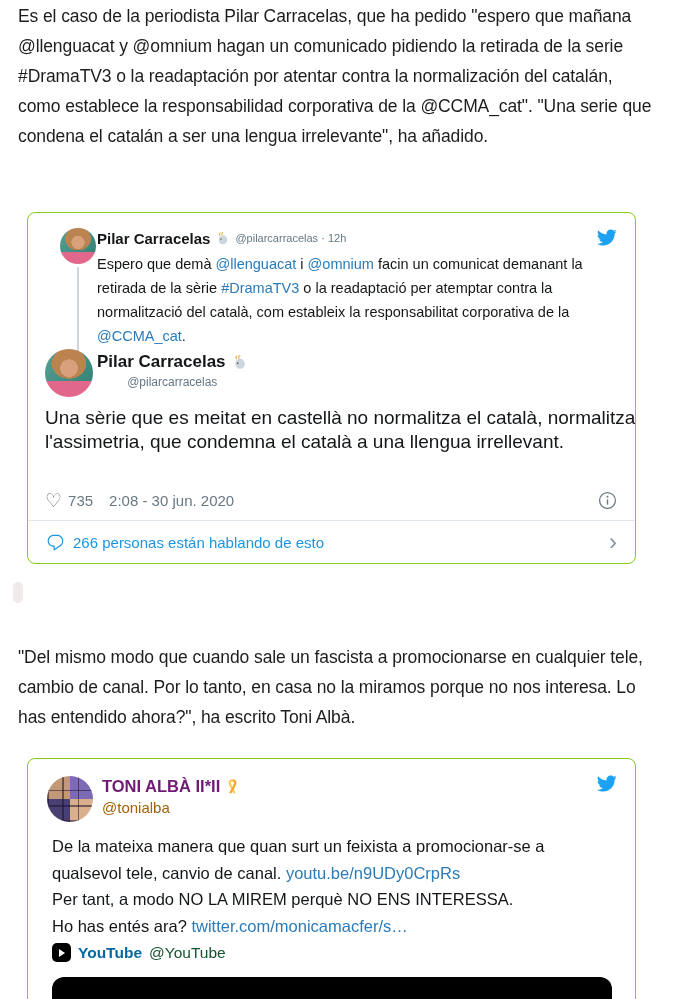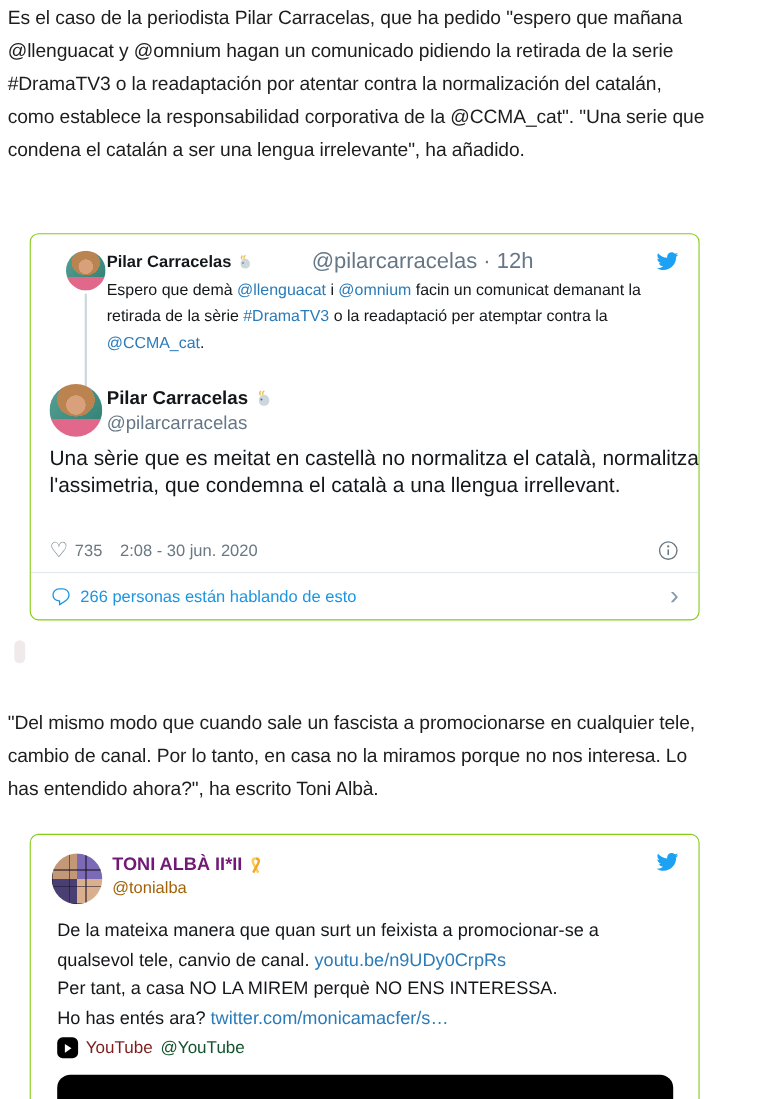--- a/index.html
+++ b/index.html
@@ -2,21 +2,21 @@
 <html><head>
 <meta charset="utf-8">
 <style>
   html,body{margin:0;padding:0;}
   body{
     width:700px;height:999px;position:relative;background:#ffffff;
     font-family:"Liberation Sans", sans-serif;overflow:hidden;
     -webkit-font-smoothing:antialiased;
   }
   
-  .para{position:absolute;left:7px;color:#1d1d1d;font-size:17.5px;letter-spacing:-0.1px;}
+  .para{position:absolute;left:18px;color:#1d1d1d;font-size:17.5px;letter-spacing:-0.1px;}
   .para .pline{line-height:30px;white-space:nowrap;}
   #para1{top:1px;}
   #para2{top:642px;}
   
   .tweet-card{
     position:absolute;left:27px;width:609px;background:#fff;
     border:1px solid #84cc16;border-radius:8px;overflow:hidden;box-sizing:border-box;
   }
   #card1{top:212px;height:352px;}
   #card2{top:758px;height:260px;}
@@ -38,21 +38,21 @@
   .tw-header{position:absolute;display:flex;align-items:center;gap:5px;white-space:nowrap;}
   .tw-name{font-weight:bold;color:#14171a;}
   .tw-meta{color:#657786;}
   .bird{position:absolute;right:18px;top:14px;width:21px;height:21px;}
   .tw-text{position:absolute;color:#14171a;}
   .tw-text .tline{white-space:nowrap;}
   .lnk{color:#2b7bb9;text-decoration:none;cursor:pointer;}
   #ptext{left:69px;top:39px;font-size:14.5px;line-height:24px;width:530px;}
   #name2{left:69px;top:139px;}
   #name2 .n{font-size:17px;font-weight:bold;color:#14171a;display:flex;align-items:center;gap:5px;}
-  #name2 .h{font-size:17px;color:#657786;margin-top:3px;}
+  #name2 .h{font-size:12px;color:#657786;margin-top:3px;text-align:center;}
   #rtext{left:17px;top:193px;font-size:19px;line-height:24px;width:578px;}
   .stats{position:absolute;left:17px;top:278px;display:flex;align-items:center;color:#697882;font-size:15px;}
   .stats .heart{font-size:19px;line-height:1;margin-right:6px;}
   .stats .likes{margin-right:16px;}
   .info-icon{position:absolute;right:18px;top:278px;width:19px;height:19px;}
   .card-footer{
     position:absolute;left:0;right:0;bottom:0;height:43px;border-top:1px solid #e1e8ed;
     display:flex;align-items:center;padding:0 18px;box-sizing:border-box;
   }
   .card-footer .ftext{color:#1b95e0;font-size:15px;margin-left:8px;}
@@ -60,21 +60,21 @@
   
   .pill{position:absolute;left:13px;top:582px;width:10px;height:21px;border-radius:5px;background:#f0eaea;}
   
   #header2{left:74px;top:18px;display:block;}
   #header2 .n{font-size:16.5px;font-weight:bold;color:#701a75;display:flex;align-items:flex-end;gap:5px;}
   #header2 .h{font-size:15px;color:#a16207;margin-top:3px;}
   #ttext{left:24px;top:74px;font-size:16.5px;line-height:26.5px;width:565px;}
   .yt-row{position:absolute;left:24px;top:184px;display:flex;align-items:center;gap:7px;font-size:15.5px;}
   .yt-icon{width:19px;height:19px;background:#000;border-radius:5px;display:flex;align-items:center;justify-content:center;}
   .yt-icon .tri{width:0;height:0;border-left:6px solid #fff;border-top:4px solid rgba(0,0,0,0);border-bottom:4px solid rgba(0,0,0,0);margin-left:1px;}
-  .yt-name{font-weight:normal;color:#7f1d1d;}
+  .yt-name{font-weight:bold;color:#0369a1;}
   .yt-handle{color:#14532d;}
   .video{position:absolute;left:24px;top:218px;width:560px;height:80px;background:#000;border-radius:12px 12px 0 0;}
 </style>
 </head>
 <body>
 
 <div class="para" id="para1">
   <div class="pline">Es el caso de la periodista Pilar Carracelas, que ha pedido "espero que mañana</div>
   <div class="pline">@llenguacat y @omnium hagan un comunicado pidiendo la retirada de la serie</div>
   <div class="pline">#DramaTV3 o la readaptación por atentar contra la normalización del catalán,</div>
@@ -87,30 +87,31 @@
   <div class="thread-line"></div>
 
   <div class="tw-header" style="left:69px;top:15px;height:20px;">
     <span class="tw-name" style="font-size:15px;">Pilar Carracelas</span>
     <svg width="15" height="15" viewBox="0 0 16 16">
         <path d="M4 9.5c0-3 2-5 4.5-5s4.5 2 4.5 5-2 4.5-4.5 4.5S4 12.5 4 9.5z" fill="#ccd6dd"></path>
         <path d="M5.5 5C4.3 3.8 4.6 2.2 6 1.6" stroke="#e8c36a" stroke-width="1.4" fill="none"></path>
         <path d="M7.5 4.6C6.9 3.2 7.4 1.9 8.8 1.4" stroke="#e8c36a" stroke-width="1.4" fill="none"></path>
         <circle cx="6.3" cy="8.6" r="0.8" fill="#55606a"></circle>
       </svg>
-    <span class="tw-meta" style="font-size:20px;margin-left:48px;">@pilarcarracelas · 12h</span>
+    <span class="tw-meta" style="font-size:11px;">@pilarcarracelas · 12h</span>
   </div>
 
   <svg class="bird" viewBox="0 0 24 24">
       <path fill="#1da1f2" d="M23.643 4.937c-.835.37-1.732.62-2.675.733.962-.576 1.7-1.49 2.048-2.578-.9.534-1.897.922-2.958 1.13-.85-.904-2.06-1.47-3.4-1.47-2.572 0-4.658 2.086-4.658 4.66 0 .364.042.718.12 1.06-3.873-.195-7.304-2.05-9.602-4.868-.4.69-.63 1.49-.63 2.342 0 1.616.823 3.043 2.072 3.878-.764-.025-1.482-.234-2.11-.583v.06c0 2.257 1.605 4.14 3.737 4.568-.392.106-.803.162-1.227.162-.3 0-.593-.028-.877-.082.593 1.85 2.313 3.198 4.352 3.234-1.595 1.25-3.604 1.995-5.786 1.995-.376 0-.747-.022-1.112-.065 2.062 1.323 4.51 2.093 7.14 2.093 8.57 0 13.255-7.098 13.255-13.254 0-.2-.005-.402-.014-.602.91-.658 1.7-1.477 2.323-2.41z"></path>
     </svg>
 
   <div class="tw-text" id="ptext">
     <div class="tline"><span>Espero que demà </span><span class="lnk">@llenguacat</span><span> i </span><span class="lnk">@omnium</span><span> facin un comunicat demanant la</span></div>
     <div class="tline"><span>retirada de la sèrie </span><span class="lnk">#DramaTV3</span><span> o la readaptació per atemptar contra la</span></div>
+    <div class="tline"><span>normalització del català, com estableix la responsabilitat corporativa de la</span></div>
     <div class="tline"><span class="lnk">@CCMA_cat</span><span>.</span></div>
   </div>
 
   <div class="avatar avatar-pilar" style="left:17px;top:136px;width:48px;height:48px;"></div>
   <div id="name2" class="tw-header" style="display:block;">
     <div class="n">
         <span>Pilar Carracelas</span>
       <svg width="17" height="17" viewBox="0 0 16 16">
           <path d="M4 9.5c0-3 2-5 4.5-5s4.5 2 4.5 5-2 4.5-4.5 4.5S4 12.5 4 9.5z" fill="#ccd6dd"></path>
           <path d="M5.5 5C4.3 3.8 4.6 2.2 6 1.6" stroke="#e8c36a" stroke-width="1.4" fill="none"></path>
@@ -168,21 +169,21 @@
     <div class="h">@tonialba</div>
   </div>
 
   <svg class="bird" viewBox="0 0 24 24">
       <path fill="#1da1f2" d="M23.643 4.937c-.835.37-1.732.62-2.675.733.962-.576 1.7-1.49 2.048-2.578-.9.534-1.897.922-2.958 1.13-.85-.904-2.06-1.47-3.4-1.47-2.572 0-4.658 2.086-4.658 4.66 0 .364.042.718.12 1.06-3.873-.195-7.304-2.05-9.602-4.868-.4.69-.63 1.49-.63 2.342 0 1.616.823 3.043 2.072 3.878-.764-.025-1.482-.234-2.11-.583v.06c0 2.257 1.605 4.14 3.737 4.568-.392.106-.803.162-1.227.162-.3 0-.593-.028-.877-.082.593 1.85 2.313 3.198 4.352 3.234-1.595 1.25-3.604 1.995-5.786 1.995-.376 0-.747-.022-1.112-.065 2.062 1.323 4.51 2.093 7.14 2.093 8.57 0 13.255-7.098 13.255-13.254 0-.2-.005-.402-.014-.602.91-.658 1.7-1.477 2.323-2.41z"></path>
     </svg>
 
   <div class="tw-text" id="ttext">
     <div class="tline"><span>De la mateixa manera que quan surt un feixista a promocionar-se a</span></div>
     <div class="tline"><span>qualsevol tele, canvio de canal. </span><span class="lnk">youtu.be/n9UDy0CrpRs</span></div>
-    <div class="tline"><span>Per tant, a casa NO LA MIREM perquè NO ENS INTERESSA.</span></div>
+    <div class="tline"><span>Per tant, a modo NO LA MIREM perquè NO ENS INTERESSA.</span></div>
     <div class="tline"><span>Ho has entés ara? </span><span class="lnk">twitter.com/monicamacfer/s…</span></div>
   </div>
 
   <div class="yt-row">
     <span class="yt-icon">
         <span class="tri"></span>
       </span>
     <span class="yt-name">YouTube</span>
     <span class="yt-handle">@YouTube</span>
   </div>

